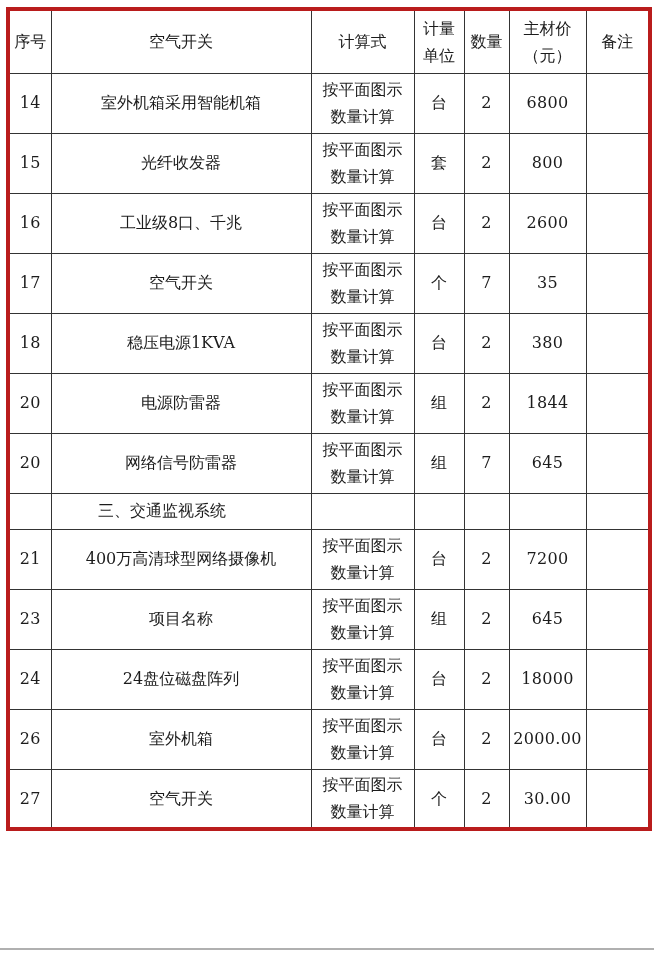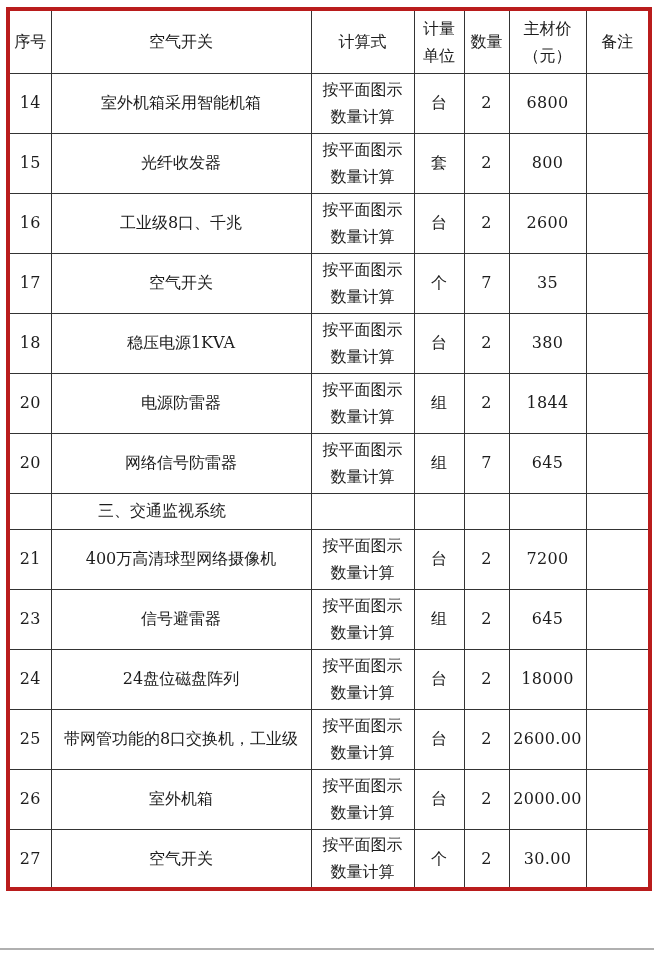--- a/index.html
+++ b/index.html
@@ -161,46 +161,36 @@
         <td class="cell-name">400万高清球型网络摄像机</td>
         <td class="cell-calc">按平面图示
 数量计算</td>
         <td class="cell-unit">台</td>
         <td class="num cell-qty">2</td>
         <td class="num cell-price">7200</td>
         <td class="cell-note"></td>
       </tr>
       <tr class="data-row">
         <td class="num cell-no">23</td>
-        <td class="cell-name">信号避雷器</td>
+        <td class="cell-name">项目名称</td>
         <td class="cell-calc">按平面图示
 数量计算</td>
         <td class="cell-unit">组</td>
         <td class="num cell-qty">2</td>
         <td class="num cell-price">645</td>
         <td class="cell-note"></td>
       </tr>
       <tr class="data-row">
         <td class="num cell-no">24</td>
         <td class="cell-name">24盘位磁盘阵列</td>
         <td class="cell-calc">按平面图示
 数量计算</td>
         <td class="cell-unit">台</td>
         <td class="num cell-qty">2</td>
         <td class="num cell-price">18000</td>
-        <td class="cell-note"></td>
-      </tr>
-      <tr class="data-row">
-        <td class="num cell-no">25</td>
-        <td class="cell-name">带网管功能的8口交换机，工业级</td>
-        <td class="cell-calc">按平面图示
-数量计算</td>
-        <td class="cell-unit">台</td>
-        <td class="num cell-qty">2</td>
-        <td class="num cell-price">2600.00</td>
         <td class="cell-note"></td>
       </tr>
       <tr class="data-row">
         <td class="num cell-no">26</td>
         <td class="cell-name">室外机箱</td>
         <td class="cell-calc">按平面图示
 数量计算</td>
         <td class="cell-unit">台</td>
         <td class="num cell-qty">2</td>
         <td class="num cell-price">2000.00</td>

